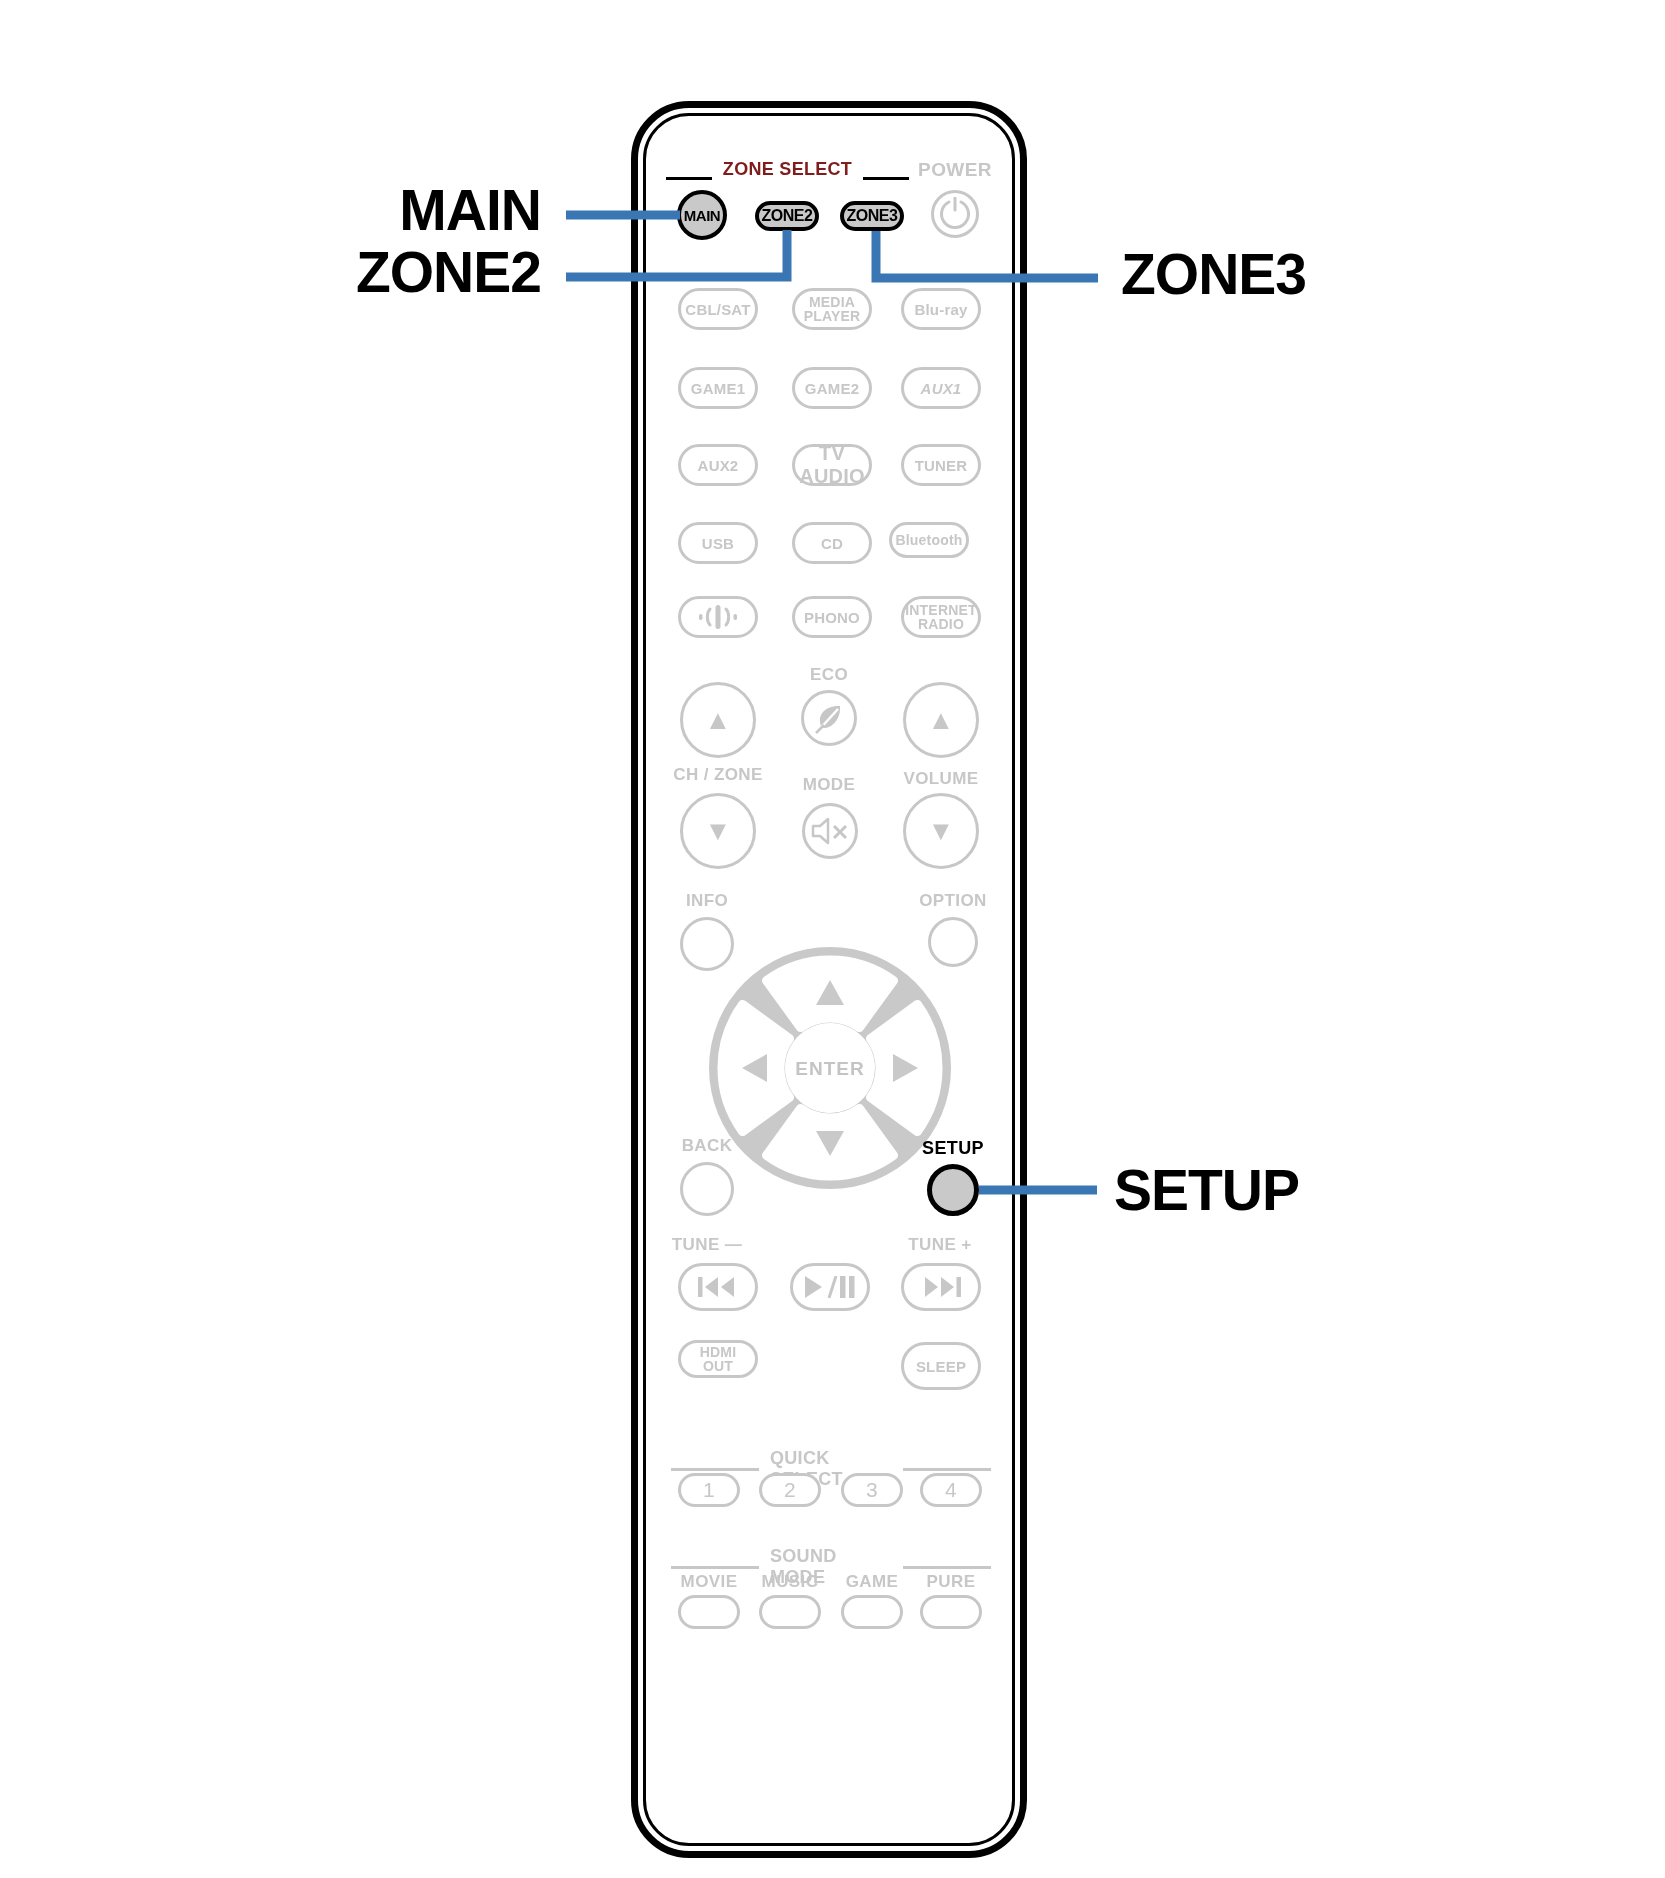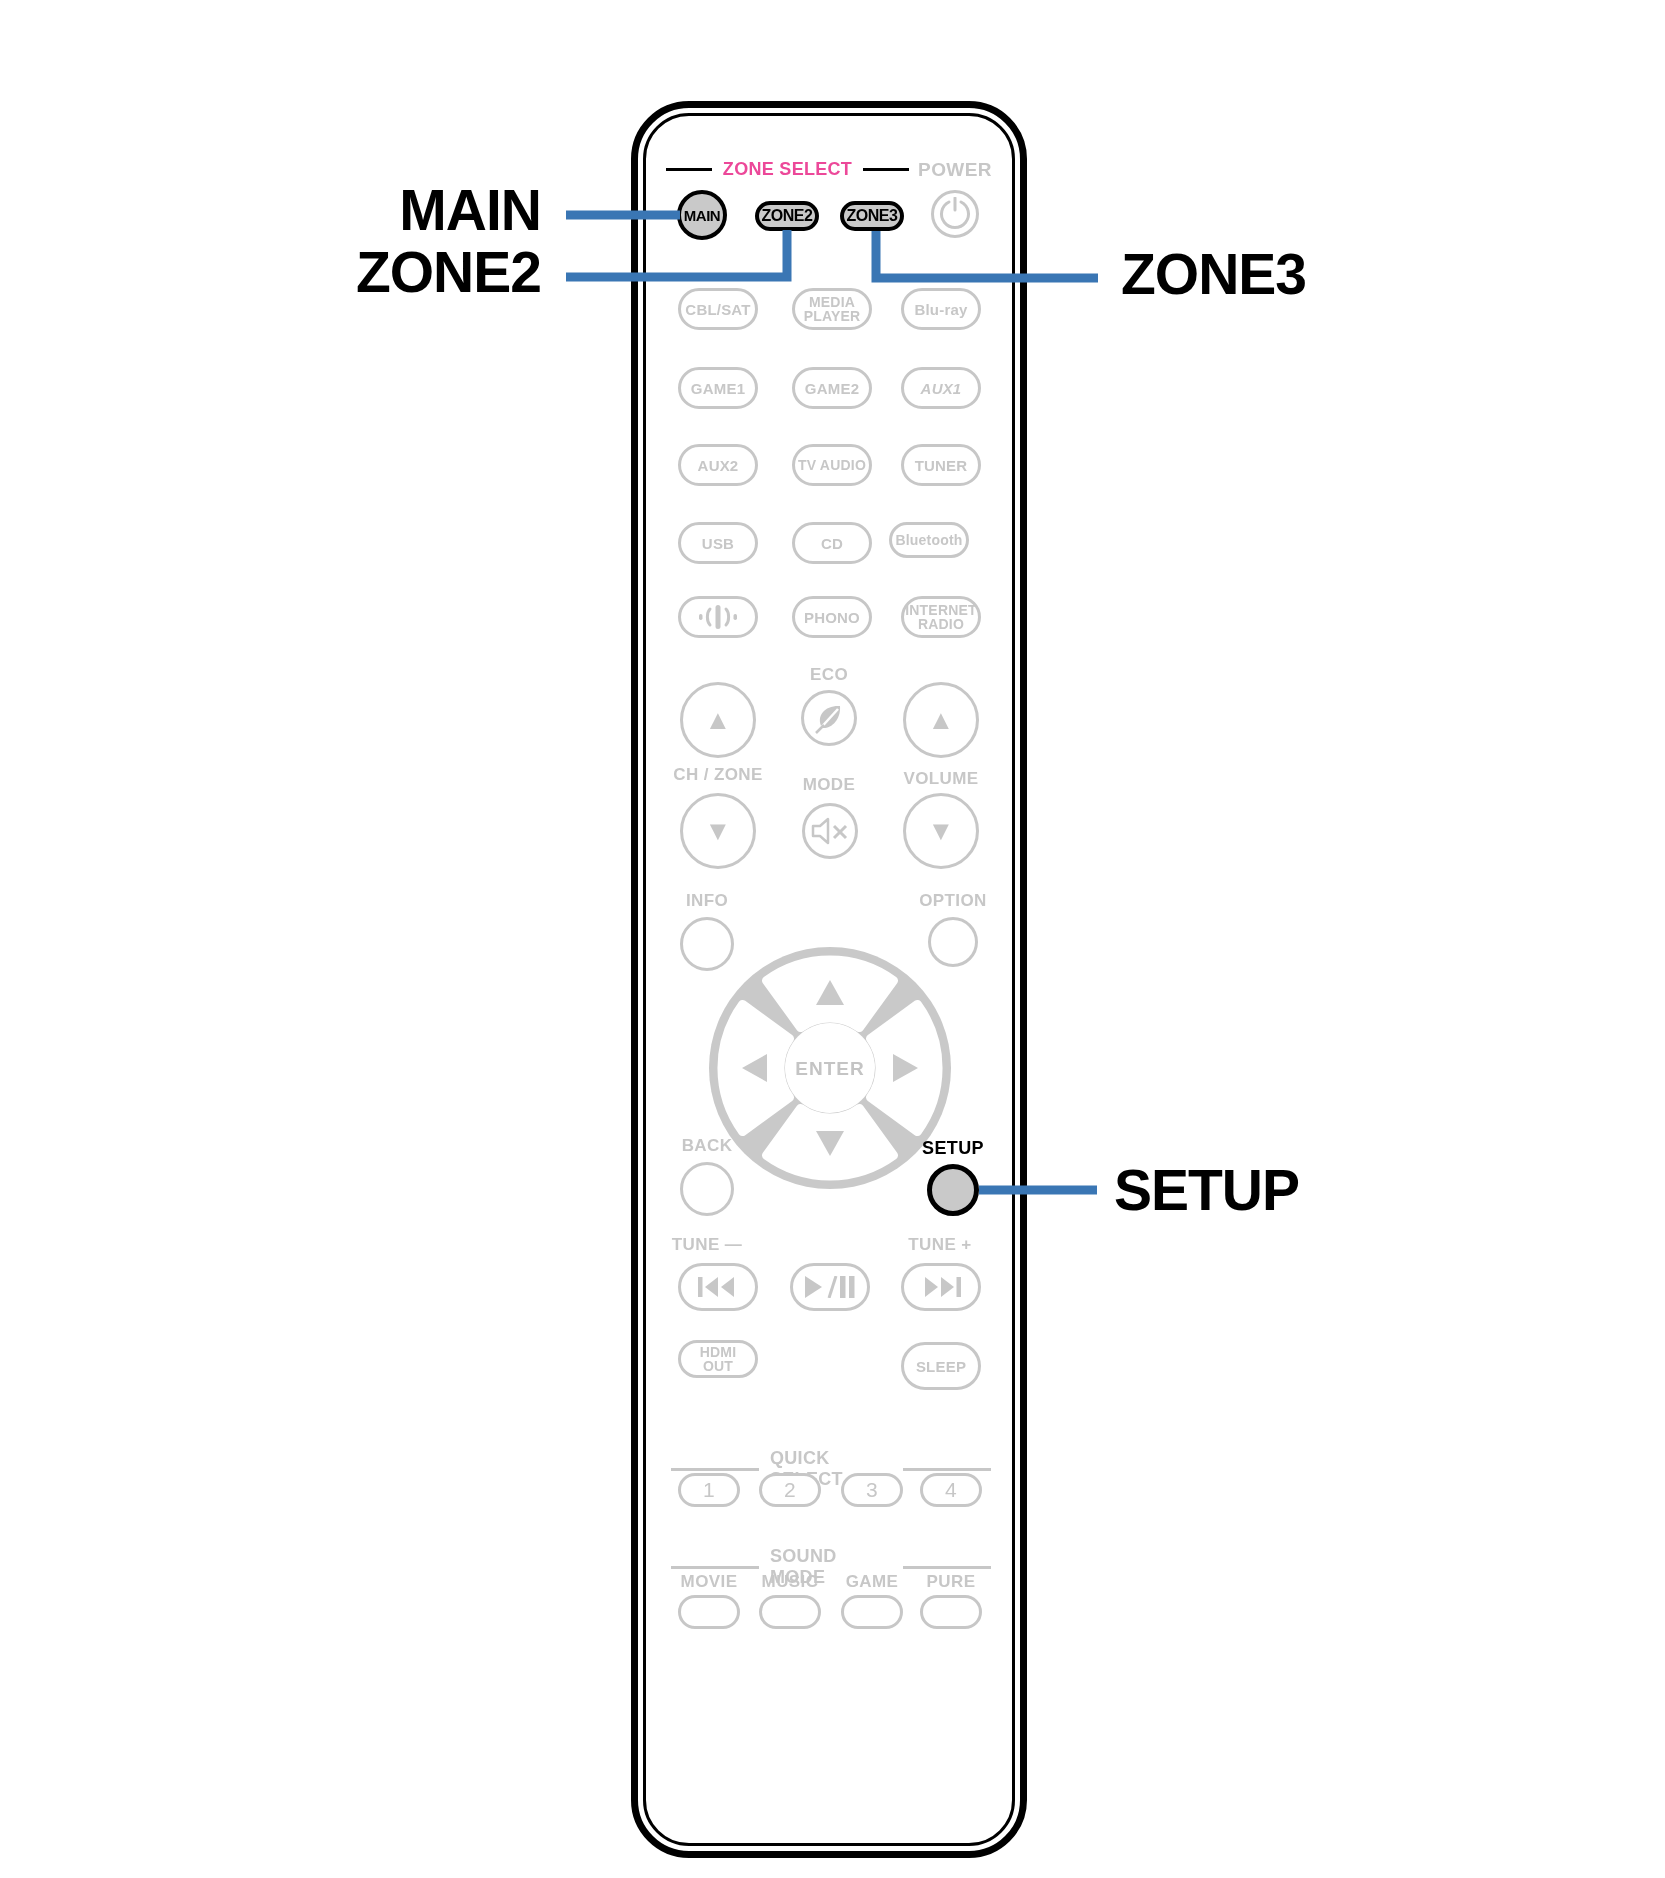--- a/index.html
+++ b/index.html
@@ -24,21 +24,21 @@
   .hl{background:var(--button-fill);border:4px solid var(--outline-black);color:#000;}
   .hl5{border-width:5px;}
   .two-line{white-space:pre-line;line-height:14px;font-size:14px;}
   .qs{font-size:21px;font-weight:400;}
   .lbl{position:absolute;color:var(--button-gray);font-weight:700;text-align:center;
        font-size:17px;letter-spacing:.4px;}
   .lbl-black{color:#000;}
   .hdr{position:absolute;display:flex;align-items:center;justify-content:center;gap:11px;
        font-weight:700;font-size:18px;letter-spacing:.3px;}
   .hdr .ln{height:3px;flex:0 0 auto;}
-  .hdr-black{color:#ec4899;}
+  .hdr-black{color:#7f1d1d;align-items:flex-end;}
   .hdr-black .ln{background:#000;width:46px;}
   .hdr-gray{color:var(--button-gray);}
   .hdr-gray .ln{background:var(--button-gray);width:88px;}
   .tri{font-size:27px;line-height:1;color:var(--button-gray);}
   
   .callout{position:absolute;font-size:57px;font-weight:700;color:#000;line-height:58px;
            letter-spacing:-1px;}
   .callouts-svg{position:absolute;left:0;top:0;z-index:5;pointer-events:none;}
   .blue{stroke:var(--accent-blue);stroke-width:9;fill:none;}
   
@@ -92,21 +92,21 @@
     <div class="pill" style="left:47px;top:187px;width:80px;height:42px;">CBL/SAT</div>
     <div class="pill two-line" style="left:161px;top:187px;width:80px;height:42px;">MEDIA
 PLAYER</div>
     <div class="pill" style="left:270px;top:187px;width:80px;height:42px;">Blu-ray</div>
 
     <div class="pill" style="left:47px;top:266px;width:80px;height:42px;">GAME1</div>
     <div class="pill" style="left:161px;top:266px;width:80px;height:42px;">GAME2</div>
     <div class="pill" style="left:270px;top:266px;width:80px;height:42px;font-style:italic;">AUX1</div>
 
     <div class="pill" style="left:47px;top:343px;width:80px;height:42px;">AUX2</div>
-    <div class="pill" style="left:161px;top:343px;width:80px;height:42px;font-size:14px;">TV AUDIO</div>
+    <div class="pill" style="left:161px;top:343px;width:80px;height:42px;font-size:20px;">TV AUDIO</div>
     <div class="pill" style="left:270px;top:343px;width:80px;height:42px;">TUNER</div>
 
     <div class="pill" style="left:47px;top:421px;width:80px;height:42px;">USB</div>
     <div class="pill" style="left:161px;top:421px;width:80px;height:42px;">CD</div>
     <div class="pill" style="left:258px;top:421px;width:80px;height:36px;font-size:14px;">Bluetooth</div>
 
     <div class="pill" style="left:47px;top:495px;width:80px;height:42px;">
       <svg width="46" height="28" viewBox="0 0 46 28">
         <rect class="icon-fill" x="20.5" y="2" width="5" height="24" rx="2.5"></rect>
         <path class="icon-stroke" stroke-width="3" stroke-linecap="round" d="M15,6 C11.5,9.5 11.5,18.5 15,22"></path>

